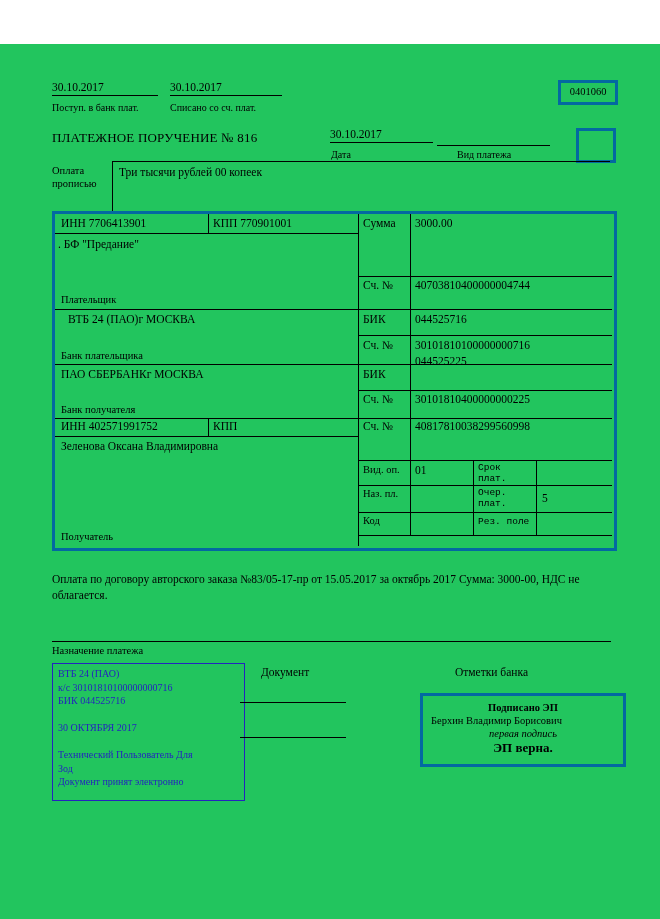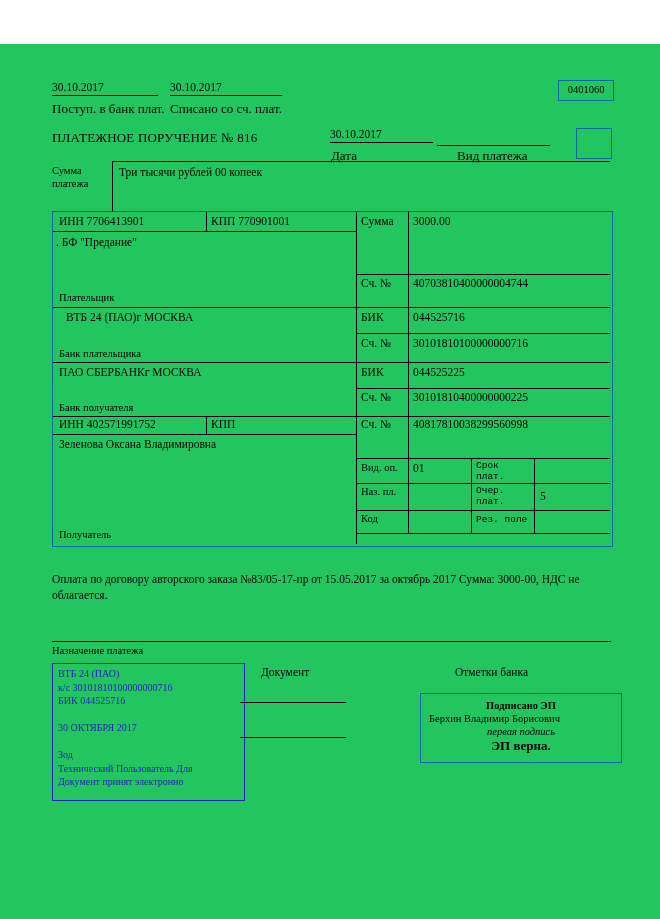--- a/index.html
+++ b/index.html
@@ -2,25 +2,25 @@
 <html><head>
 <meta charset="utf-8">
 <style>
   html,body{margin:0;padding:0;background:#fff;}
   .page{position:relative;width:660px;height:919px;background:#22c55e;
         font-family:"Liberation Serif","DejaVu Serif",serif;color:#000;overflow:hidden;margin-top:44px;}
   .abs{position:absolute;}
   .hline{position:absolute;height:0;border-top:1px solid #000;}
   .vline{position:absolute;width:0;border-left:1px solid #000;}
   .ul{position:absolute;border-bottom:1px solid #000;padding-bottom:1px;}
-  .box{position:absolute;border:1px solid #0369a1;}
+  .box{position:absolute;border:3px solid #0369a1;}
   .t11{font-size:11.5px;line-height:1.15;}
   .t10{font-size:10.5px;line-height:1.2;}
   .t9{font-size:9.5px;line-height:1.12;font-family:Liberation Mono, monospace;}
-  .t8{font-size:13px;line-height:1.1;}
+  .t8{font-size:10px;line-height:1.1;}
   .title{font-size:13px;font-weight:normal;letter-spacing:.2px;}
   .form-code{font-size:10.5px;text-align:center;line-height:17px;}
   .blue-box{position:absolute;border:1px solid #2424bf;color:#2424bf;padding:3px 5px;}
   .blue-line{font-size:10px;line-height:13.5px;min-height:13.5px;white-space:nowrap;}
   .stamp{text-align:center;}
   .stamp-title{font-size:10.5px;font-weight:bold;margin-top:6px;}
   .stamp-name{font-size:10.5px;text-align:left;padding-left:8px;margin-top:2px;}
   .stamp-kind{font-size:10.5px;font-style:italic;margin-top:2px;}
   .stamp-verified{font-size:13px;font-weight:bold;margin-top:1px;}
 </style>
@@ -35,21 +35,21 @@
   <div class="abs t8" style="left:170px;top:58px">Списано со сч. плат.</div>
   <div class="box form-code" style="left:558px;top:36px;width:54px;height:19px">0401060</div>
 
   <div class="abs title" style="left:52px;top:86px">ПЛАТЕЖНОЕ ПОРУЧЕНИЕ № 816</div>
   <div class="ul t11" style="left:330px;top:84px;width:103px">30.10.2017</div>
   <div class="abs t8" style="left:331px;top:105px">Дата</div>
   <div class="ul t11" style="left:437px;top:84px;width:113px;height:16px"></div>
   <div class="abs t8" style="left:457px;top:105px">Вид платежа</div>
   <div class="box" style="left:576px;top:84px;width:34px;height:29px"></div>
 
-  <div class="abs t10" style="left:52px;top:121px;width:60px">Сумма платежа</div>
+  <div class="abs t10" style="left:52px;top:121px;width:60px">Оплата прописью</div>
   <div class="hline" style="left:112px;top:117px;width:498px"></div>
   <div class="vline" style="left:112px;top:117px;height:50px"></div>
   <div class="abs t11" style="left:119px;top:122px">Три тысячи рублей 00 копеек</div>
 
   <div class="box" style="left:52px;top:167px;width:559px;height:334px">
 
     <div class="vline" style="left:303px;top:0;height:332px"></div>
     <div class="vline" style="left:153px;top:0;height:19px"></div>
     <div class="vline" style="left:355px;top:0;height:321px"></div>
     <div class="vline" style="left:153px;top:204px;height:18px"></div>
@@ -81,21 +81,21 @@
 
     <div class="abs t11" style="left:13px;top:99px">ВТБ 24 (ПАО)г МОСКВА</div>
     <div class="abs t11" style="left:308px;top:99px">БИК</div>
     <div class="abs t11" style="left:360px;top:99px">044525716</div>
     <div class="abs t11" style="left:308px;top:125px">Сч. №</div>
     <div class="abs t11" style="left:360px;top:125px">30101810100000000716</div>
     <div class="abs t10" style="left:6px;top:136px">Банк плательщика</div>
 
     <div class="abs t11" style="left:6px;top:154px">ПАО СБЕРБАНКг МОСКВА</div>
     <div class="abs t11" style="left:308px;top:154px">БИК</div>
-    <div class="abs t11" style="left:360px;top:154px">044525225</div>
+    <div class="abs t11" style="left:360px;top:141px">044525225</div>
     <div class="abs t11" style="left:308px;top:179px">Сч. №</div>
     <div class="abs t11" style="left:360px;top:179px">30101810400000000225</div>
     <div class="abs t10" style="left:6px;top:190px">Банк получателя</div>
 
     <div class="abs t11" style="left:6px;top:206px">ИНН 402571991752</div>
     <div class="abs t11" style="left:158px;top:206px">КПП</div>
     <div class="abs t11" style="left:308px;top:206px">Сч. №</div>
     <div class="abs t11" style="left:360px;top:206px">40817810038299560998</div>
     <div class="abs t11" style="left:6px;top:226px">Зеленова Оксана Владимировна</div>
 
@@ -115,22 +115,22 @@
   <div class="hline" style="left:52px;top:597px;width:559px"></div>
   <div class="abs t10" style="left:52px;top:601px">Назначение платежа</div>
 
   <div class="blue-box" style="left: 52px; top: 619px; width: 181px; height: 130px; color: rgb(36, 36, 191); border-color: rgb(36, 36, 191);">
     <div class="blue-line">ВТБ 24 (ПАО)</div>
     <div class="blue-line">к/с 30101810100000000716</div>
     <div class="blue-line">БИК 044525716</div>
     <div class="blue-line"></div>
     <div class="blue-line">30 ОКТЯБРЯ 2017</div>
     <div class="blue-line"></div>
+    <div class="blue-line">Технический Пользователь Для</div>
     <div class="blue-line">Зод</div>
-    <div class="blue-line">Технический Пользователь Для</div>
     <div class="blue-line">Документ принят электронно</div>
   </div>
 
   <div class="abs t11" style="left:261px;top:622px">Документ</div>
   <div class="hline" style="left:240px;top:658px;width:106px"></div>
   <div class="hline" style="left:240px;top:693px;width:106px"></div>
 
   <div class="abs t11" style="left:455px;top:622px">Отметки банка</div>
   <div class="box stamp" style="left:420px;top:649px;width:200px;height:68px">
     <div class="stamp-title">Подписано ЭП</div>

